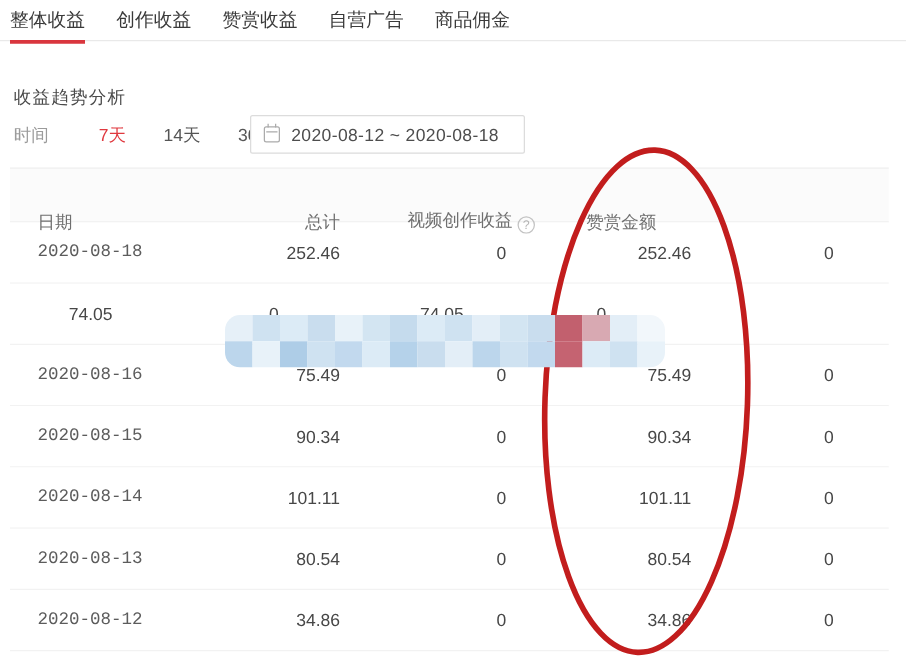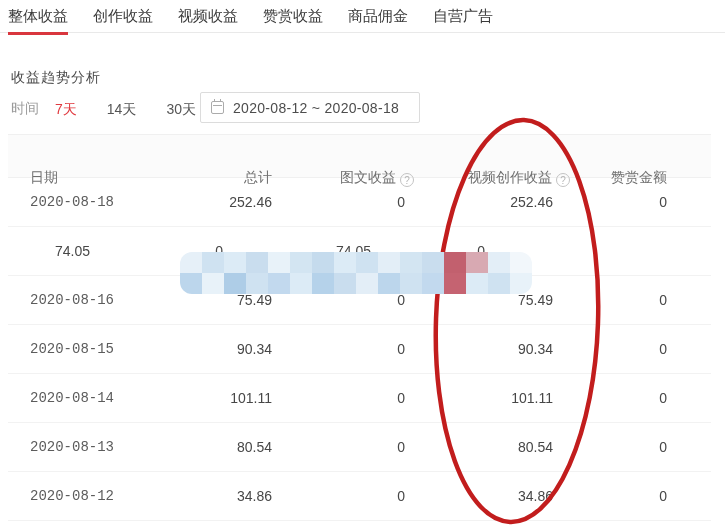--- a/index.html
+++ b/index.html
@@ -12,21 +12,21 @@
             border-bottom:1px solid #e9e9e9; display:flex; align-items:flex-start; padding-left:8px; }
   .tab { position:relative; font-size:15px; color:#3a3a3a; padding:7px 0 9px 0; margin-right:25px;
          cursor:pointer; white-space:nowrap; }
   .tab.active::after { content:""; position:absolute; left:0; right:0; bottom:0; height:3px; background:#d9363e; }
 
   
   .section-title { position:absolute; left:11px; top:69px; font-size:14px; color:#4a4a4a; letter-spacing:1px; }
 
   
   .filter-row { position:absolute; left:11px; top:94px; height:30px; display:flex; align-items:center; }
-  .time-label { font-size:14px; color:#9b9b9b; margin-right:16px; }
+  .time-label { font-size:14px; color:#9b9b9b; margin-right:40px; }
   .time-opt { font-size:14px; color:#555; margin-right:30px; cursor:pointer; }
   .time-opt.active { color:#e0393f; }
   .date-box { position:absolute; left:189px; top:-2px; width:220px; height:31px; border:1px solid #dcdcdc;
               border-radius:2px; display:flex; align-items:center; padding:0 10px; background:#fff; }
   .cal-icon { width:13px; height:13px; border:1px solid #ababab; border-radius:2px; position:relative; margin-right:9px; flex:none; }
   .cal-icon::before { content:""; position:absolute; left:1px; right:1px; top:3px; height:1px; background:#ababab; }
   .cal-icon::after  { content:""; position:absolute; left:2px; top:-3px; width:1px; height:3px; background:#ababab; box-shadow:6px 0 0 #ababab; }
   .date-text { font-size:14px; color:#4d4d4d; letter-spacing:.3px; }
 
   
@@ -59,42 +59,40 @@
   .censor-cell { width:22px; flex:none; height:100%; }
 </style>
 </head>
 <body>
 
 <div id="page">
 
   <div class="tabbar">
       <div class="tab active">整体收益</div>
       <div class="tab">创作收益</div>
-      <div class="tab">视频收益</div>
       <div class="tab">赞赏收益</div>
+      <div class="tab">自营广告</div>
       <div class="tab">商品佣金</div>
-      <div class="tab">自营广告</div>
     </div>
 
   <div class="section-title">收益趋势分析</div>
 
   <div class="filter-row">
     <span class="time-label">时间</span>
     <span id="time-opts"><span class="time-opt active">7天</span><span class="time-opt">14天</span><span class="time-opt">30天</span></span>
     <div class="date-box">
       <span class="cal-icon"></span>
       <span class="date-text">2020-08-12 ~ 2020-08-18</span>
     </div>
   </div>
 
   <div class="tablewrap">
     <div class="thead" id="thead">
         <div class="cell c0">日期</div>
         <div class="cell c1">总计</div>
-        <div class="cell c2">图文收益<span class="help">?</span></div>
         <div class="cell c3">视频创作收益<span class="help">?</span></div>
         <div class="cell c4">赞赏金额</div>
       </div>
     <div id="tbody">
         <div class="trow">
           <div class="cell c0">2020-08-18</div>
           <div class="cell c1">252.46</div>
           <div class="cell c2">0</div>
           <div class="cell c3">252.46</div>
           <div class="cell c4">0</div>

